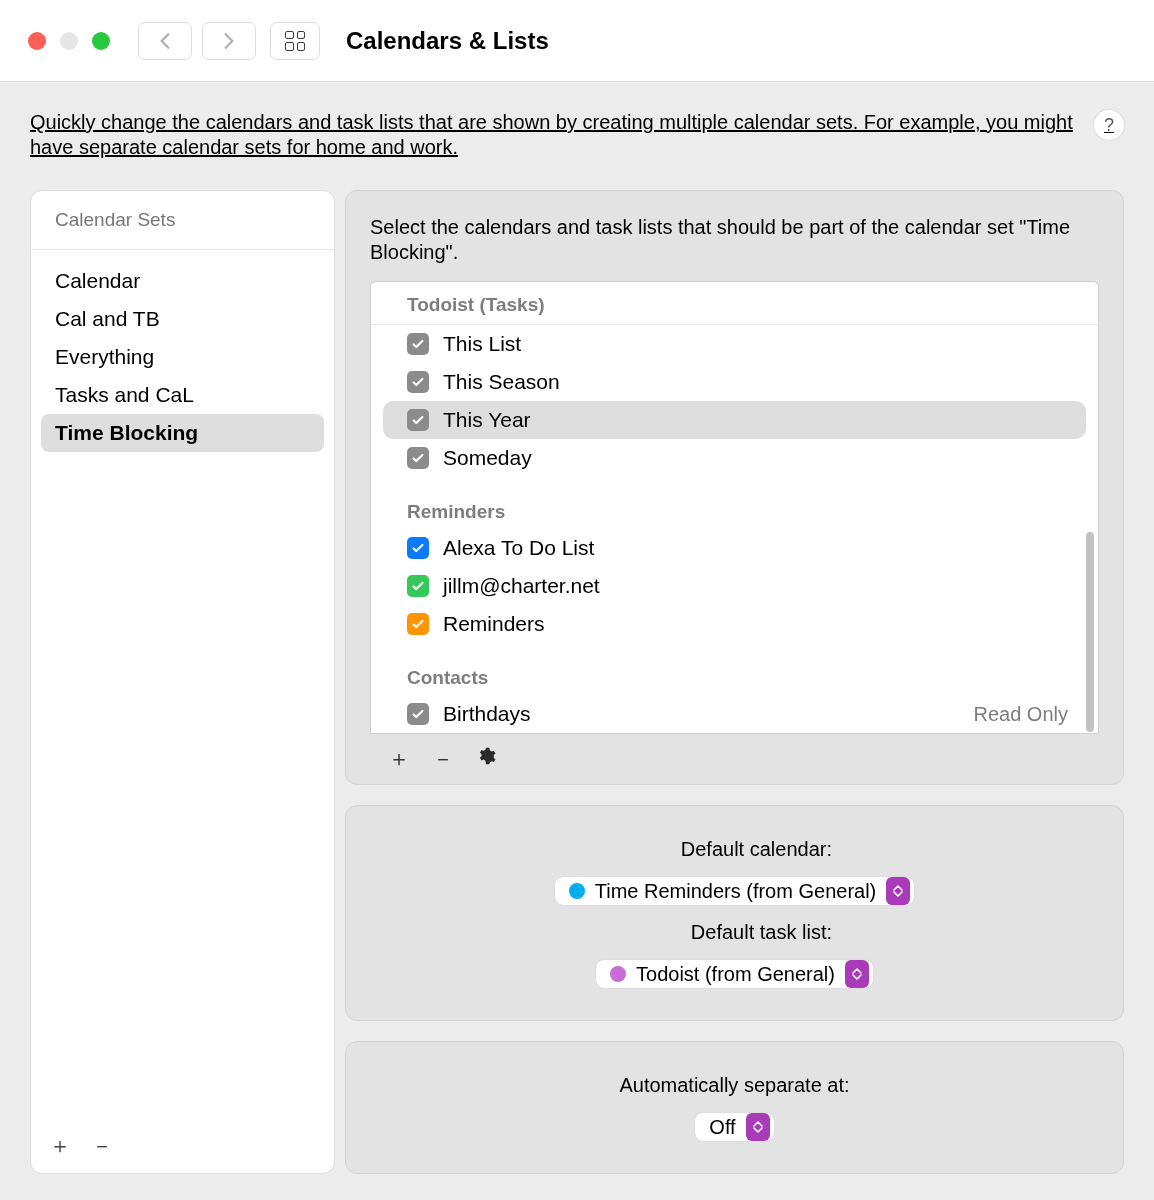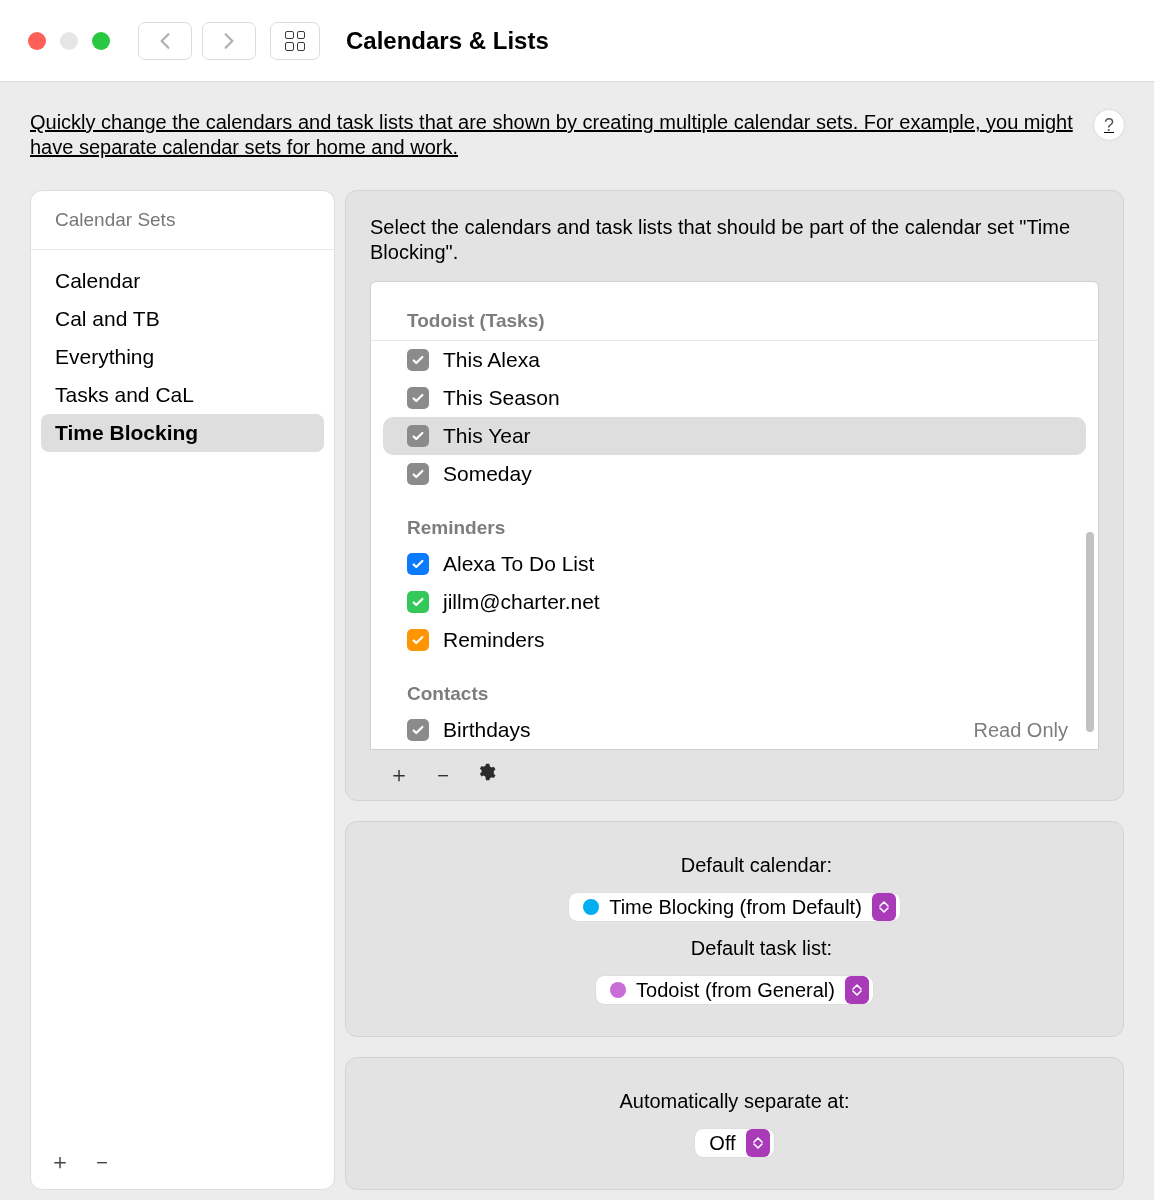--- a/index.html
+++ b/index.html
@@ -84,21 +84,21 @@
     border:1px solid #d4d4d4;
     border-radius: 12px;
     padding: 24px 32px;
   }
   .panel-desc { font-size: 20px; line-height:1.25; margin-bottom: 16px; }
   .listwrap {
     background:#fff; border:1px solid #d0d0d0; border-radius:6px 6px 0 0;
     position:relative;
   }
   .list-section-header {
-    padding: 28px 36px 8px;
+    padding: 12px 36px 8px;
     font-size: 19px; font-weight:600; color:#7d7d7d;
     border-bottom:1px solid #e6e6e6;
   }
   .list-section-title {
     padding: 24px 36px 6px;
     font-size: 19px; font-weight:600; color:#7d7d7d;
   }
   .list-item { display:flex; align-items:center; gap: 14px; padding: 7px 20px 7px 36px; font-size: 21px;}
   .list-item.rowselected {
     background:#dedede; border-radius:10px; margin: 0 12px; padding-left:24px; padding-right:12px;
@@ -207,21 +207,21 @@
         <div class="panel-desc">Select the calendars and task lists that should be part of the calendar set "Time Blocking".</div>
         <div class="listwrap" id="listwrap">
           <div class="scroll-track"></div>
         <div class="list-section-header">Todoist (Tasks)</div>
             <div class="list-item">
               <span class="chk gray">
                 <svg viewBox="0 0 16 16">
                   <path d="M3 8.5l3 3 7-7" stroke="#fff" stroke-width="2.5" fill="none" stroke-linecap="round" stroke-linejoin="round"></path>
                 </svg>
               </span>
-              <span>This Alexa</span>
+              <span>This List</span>
             </div>
             <div class="list-item">
               <span class="chk gray">
                 <svg viewBox="0 0 16 16">
                   <path d="M3 8.5l3 3 7-7" stroke="#fff" stroke-width="2.5" fill="none" stroke-linecap="round" stroke-linejoin="round"></path>
                 </svg>
               </span>
               <span>This Season</span>
             </div>
             <div class="list-item rowselected">
@@ -285,21 +285,21 @@
               </svg>
           </span>
         </div>
       </div>
 
       <div class="panel">
         <div class="settings-row">
           <label>Default calendar:</label>
           <div class="popup">
             <span class="swatch blue"></span>
-            <span>Time Blocking (from Default)</span>
+            <span>Time Reminders (from General)</span>
             <span class="stepper">
               <svg viewBox="0 0 10 6">
                   <path d="M1 5l4-4 4 4" stroke="#fff" stroke-width="1.6" fill="none" stroke-linecap="round" stroke-linejoin="round"></path>
                 </svg>
               <svg viewBox="0 0 10 6">
                   <path d="M1 1l4 4 4-4" stroke="#fff" stroke-width="1.6" fill="none" stroke-linecap="round" stroke-linejoin="round"></path>
                 </svg>
             </span>
           </div>
         </div>

